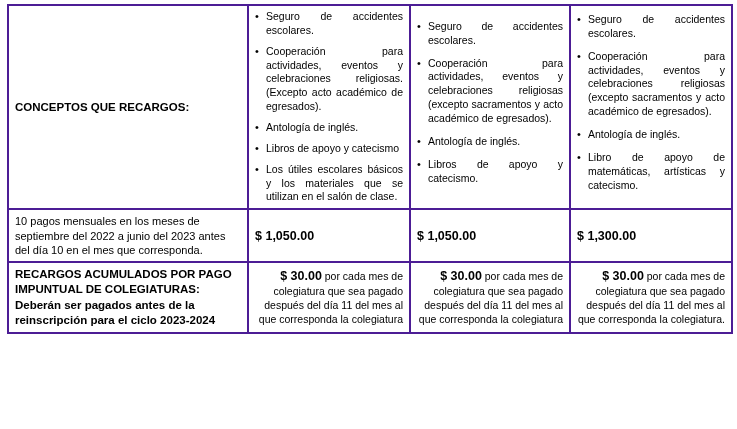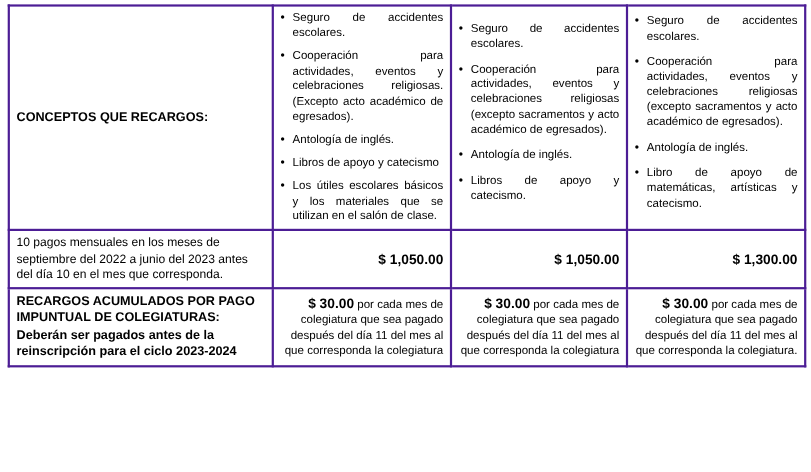--- a/index.html
+++ b/index.html
@@ -80,21 +80,21 @@
   }
   .desc-cell {
     font-size: 11px;
     line-height: 1.3;
     text-align: left;
     padding: 6px 7px;
   }
   .amount-cell {
     font-size: 12.5px;
     font-weight: bold;
-    text-align: right;
+    text-align: left;
   }
   .surcharge-label {
     font-size: 11.5px;
     font-weight: bold;
     line-height: 1.32;
     text-align: left;
     padding: 5px 7px;
   }
   .surcharge-cell {
     font-size: 10.5px;

